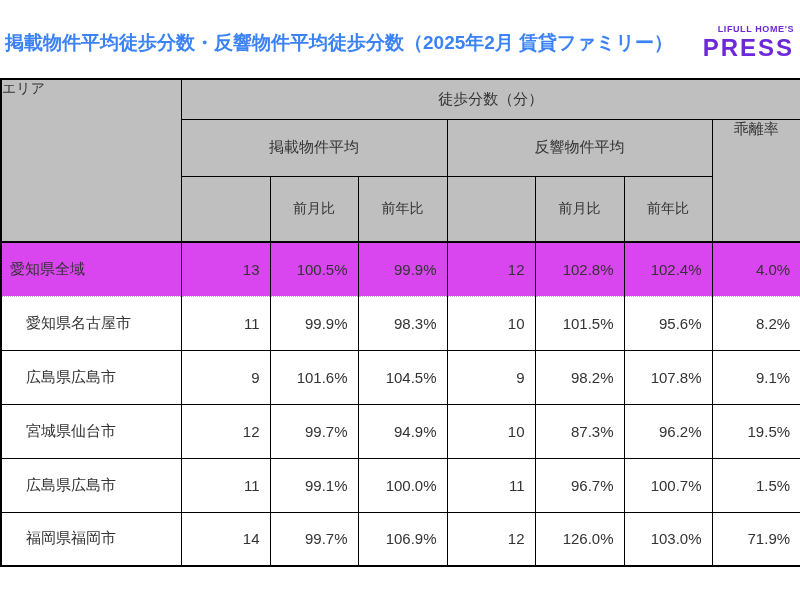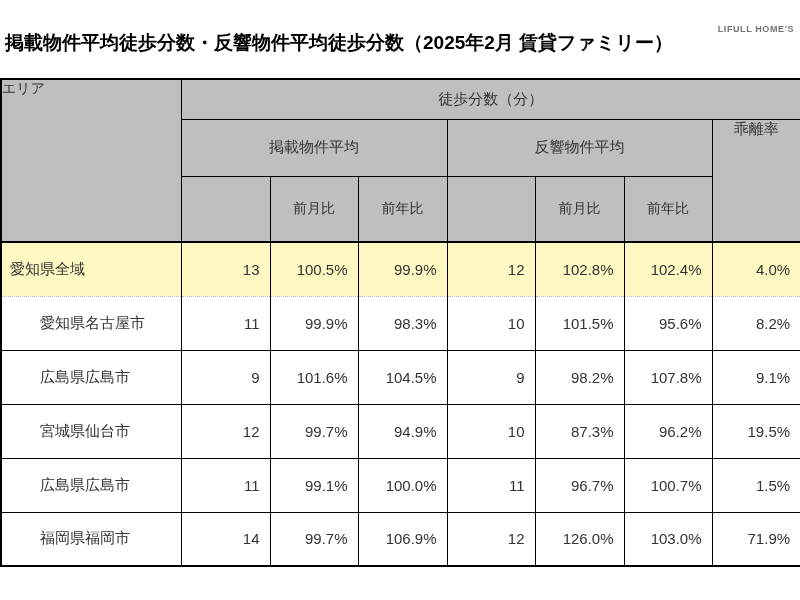--- a/index.html
+++ b/index.html
@@ -3,23 +3,23 @@
 <meta charset="utf-8">
 <style>
   html,body{margin:0;padding:0;}
   body{
     width:800px;height:600px;background:#ffffff;position:relative;overflow:hidden;
     font-family:"Liberation Sans","DejaVu Sans",sans-serif;
   }
   
   .page-title{
     position:absolute;left:5px;top:30px;width:700px;
-    font-size:19px;font-weight:bold;color:#000000;letter-spacing:0px;white-space:nowrap;
+    font-size:19px;font-weight:bold;color:#3b82f6;letter-spacing:0px;white-space:nowrap;
   }
-  .logo{position:absolute;right:6px;top:25px;text-align:right;color:#737373;line-height:1;}
+  .logo{position:absolute;right:6px;top:25px;text-align:right;color:#6d28d9;line-height:1;}
   .logo-top{font-size:9px;font-weight:bold;letter-spacing:0.6px;}
   .logo-press{font-size:24px;font-weight:800;letter-spacing:2px;margin-top:2px;}
   
   table.walk{
     position:absolute;left:0;top:78px;width:800px;
     border-collapse:collapse;table-layout:fixed;
     border:2px solid #000;
   }
   table.walk td{
     border:1px solid #000;color:#333;overflow:hidden;
@@ -31,31 +31,32 @@
   td.group{font-size:15px;margin-left:8px;}
   td.sec-l{border-left:2px solid #000;}
   td.no-b{border-bottom:none;}
   td.no-t{border-top:none;}
   td.box{border-top:2px solid #000;}
   td.kairi{vertical-align:top;padding-top:18px;font-size:15px;text-align:center;}
   td.under-hdr{border-bottom:2px solid #000;}
   tr.data td{background:#ffffff;font-size:15px;}
   tr.data td.num{text-align:right;padding-right:10px;padding-left:12px;}
   tr.data td.area{text-align:left;padding-left:8px;font-size:15px;}
-  tr.data td.area.indent{padding-left:38px;}
-  tr.hl td{background:#fef9c3;border-top:2px solid #000;border-bottom:1px dotted #B9B9B9;}
+  tr.data td.area.indent{padding-left:24px;}
+  tr.hl td{background:#d946ef;border-top:2px solid #000;border-bottom:1px dotted #B9B9B9;}
   tr.after-hl td{border-top:none;}
 </style>
 </head>
 <body>
 
 <div class="page-title">掲載物件平均徒歩分数・反響物件平均徒歩分数（2025年2月 賃貸ファミリー）</div>
 
 <div class="logo">
   <div class="logo-top">LIFULL HOME'S</div>
+  <div class="logo-press">PRESS</div>
 </div>
 
 <table class="walk">
   <colgroup>
     <col style="width:180px">
       <col style="width:89px">
       <col style="width:88px">
       <col style="width:89px">
     <col style="width:88px">
       <col style="width:89px">

